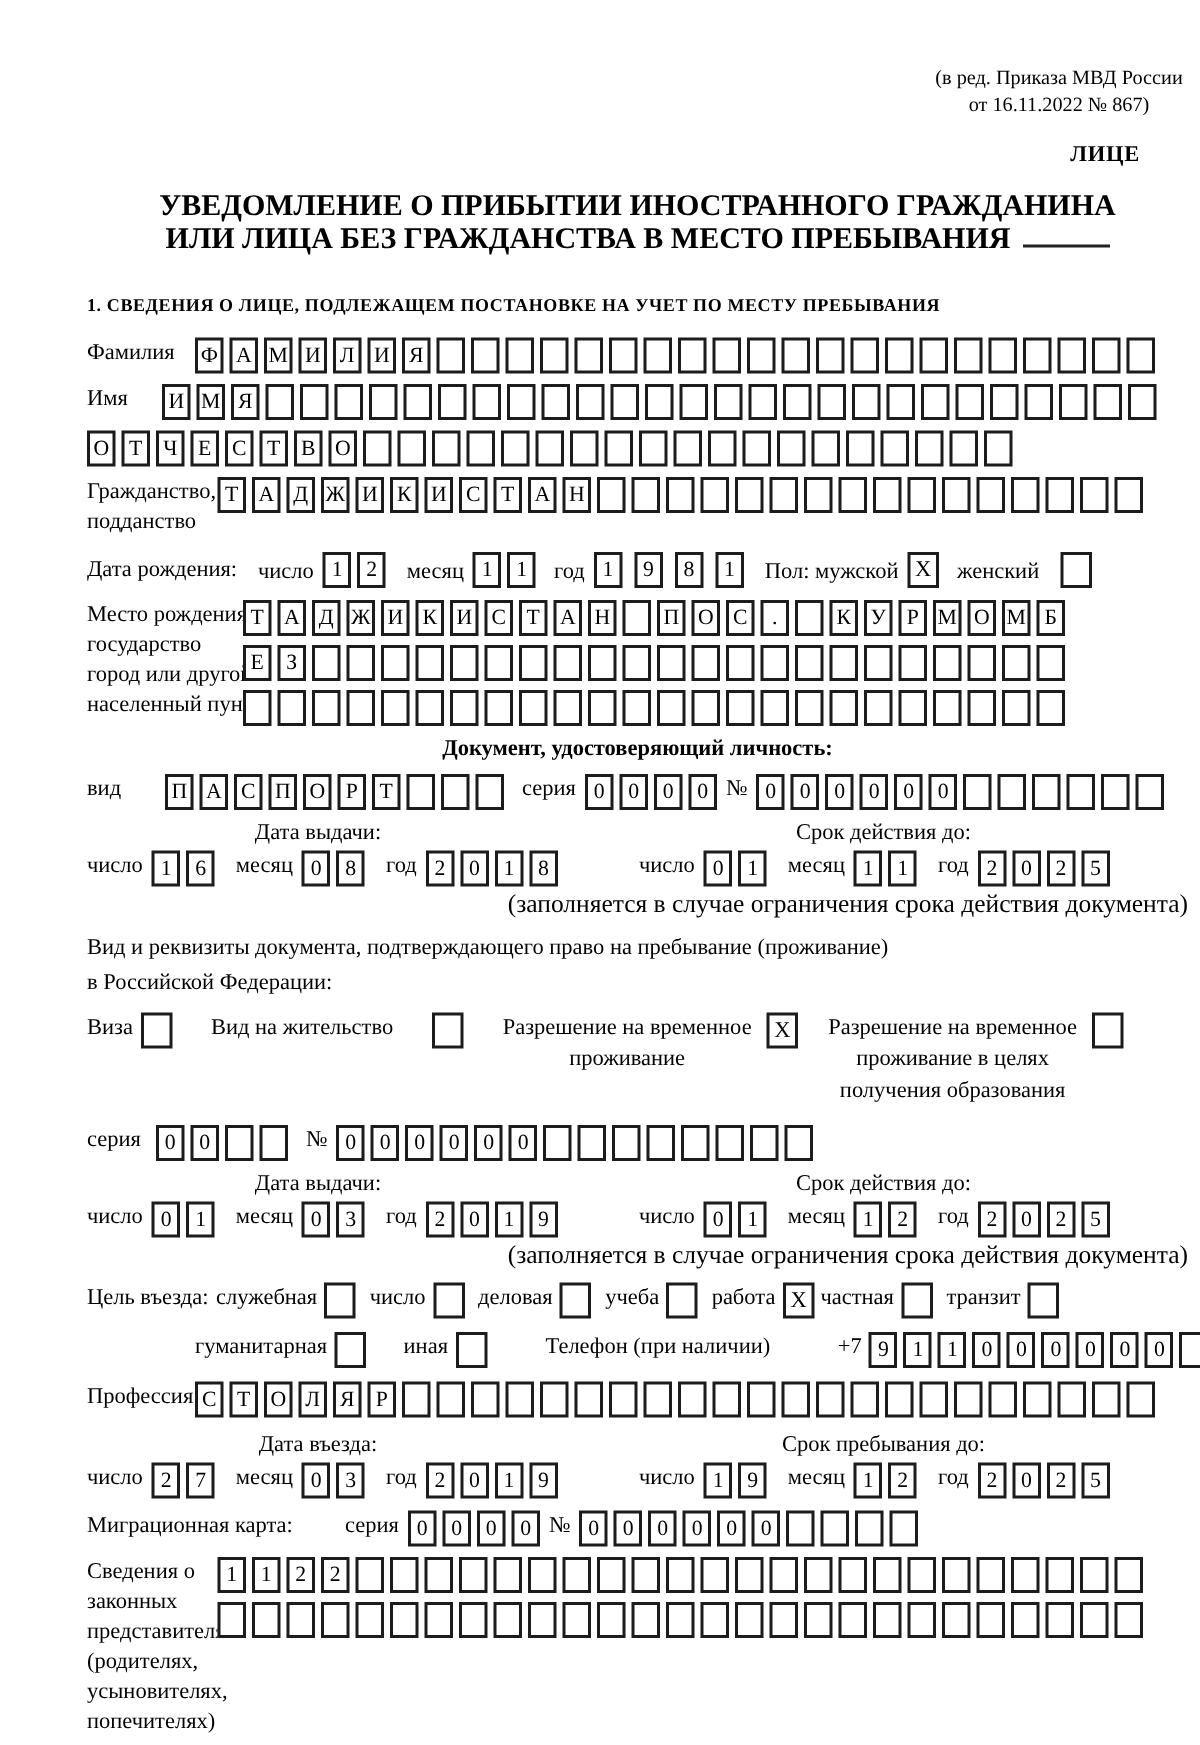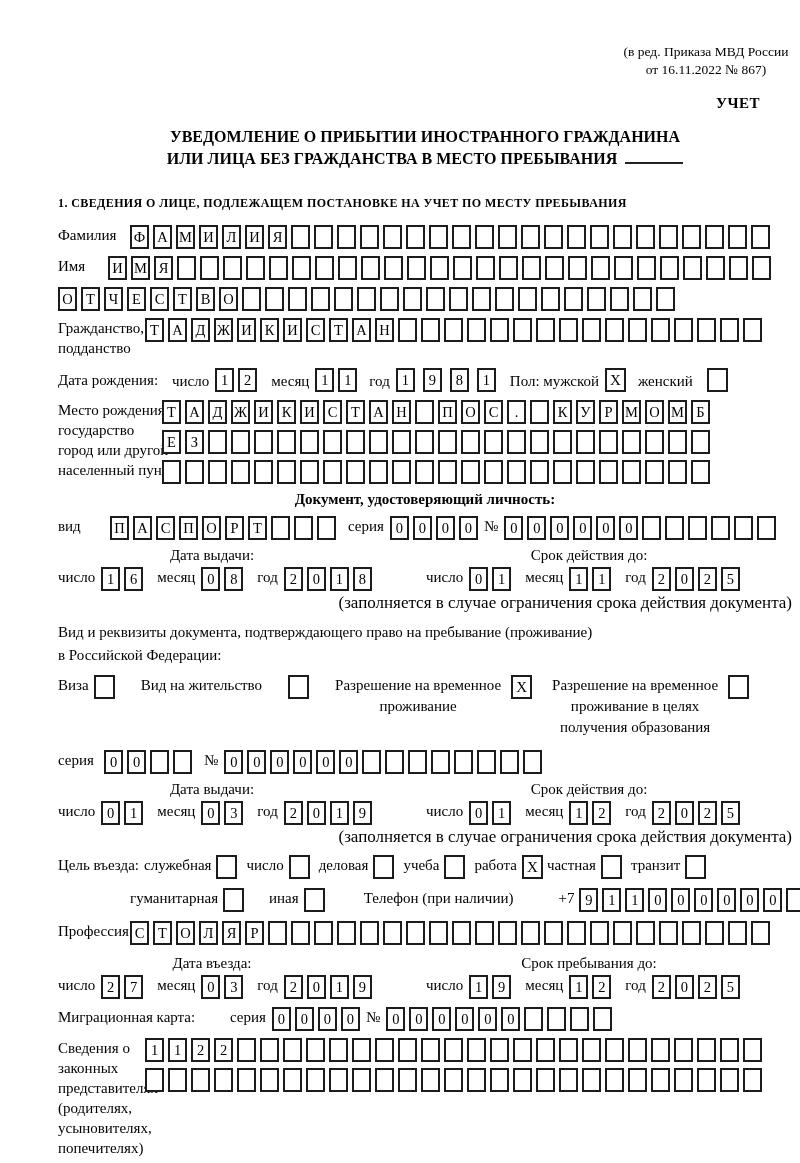--- a/index.html
+++ b/index.html
@@ -9,21 +9,21 @@
     font-size:15px; color:#000;
     overflow:hidden;
   }
   .page { padding:38px 8px 10px 58px; position:relative; }
 
   
   .ref-block { margin-left:562px; line-height:19px; font-size:14px; }
   .ref-sub { margin-left:562px; margin-top:5px; line-height:18px; font-size:13.5px;text-align:center; }
   .forma { text-align:right; padding-right:32px; font-weight:bold; margin-top:16px; font-size:15px; letter-spacing:0.5px; }
 
-  .title { text-align:center; font-weight:bold; font-size:16px; margin-top:14px; line-height:22px; }
+  .title { text-align:center; font-weight:bold; font-size:20px; margin-top:14px; line-height:22px; }
   .title-u { display:inline-block; width:58px; border-bottom:2px solid #222; height:14px; margin-left:8px; }
 
   .sec-heading { font-weight:bold; font-size:12px; margin-top:26px; margin-bottom:14px; letter-spacing:0.4px; text-align:justify; }
 
   
   .frow { display:flex; align-items:flex-start; margin-bottom:7px; }
   .cells { display:flex; gap:4px; flex:none; }
   .cell {
     width:19px; height:24px; flex:none; box-sizing:border-box;
     border:2px solid #1c1c1c; background:#fff;
@@ -68,21 +68,21 @@
 </style>
 </head>
 <body>
 
 <div class="page">
 
   <div class="ref-sub">
     <div>(в ред. Приказа МВД России</div>
     <div>от 16.11.2022 № 867)</div>
   </div>
-  <div class="forma">УЧЕТ</div>
+  <div class="forma">ЛИЦЕ</div>
 
   <div class="title">
     <div>УВЕДОМЛЕНИЕ О ПРИБЫТИИ ИНОСТРАННОГО ГРАЖДАНИНА</div>
     <div><span>ИЛИ ЛИЦА БЕЗ ГРАЖДАНСТВА В МЕСТО ПРЕБЫВАНИЯ</span><span class="title-u"></span></div>
   </div>
 
   <div class="sec-heading">1. СВЕДЕНИЯ О ЛИЦЕ, ПОДЛЕЖАЩЕМ ПОСТАНОВКЕ НА УЧЕТ ПО МЕСТУ ПРЕБЫВАНИЯ</div>
 
   <div class="frow">
     <div class="flabel w72">Фамилия</div>

